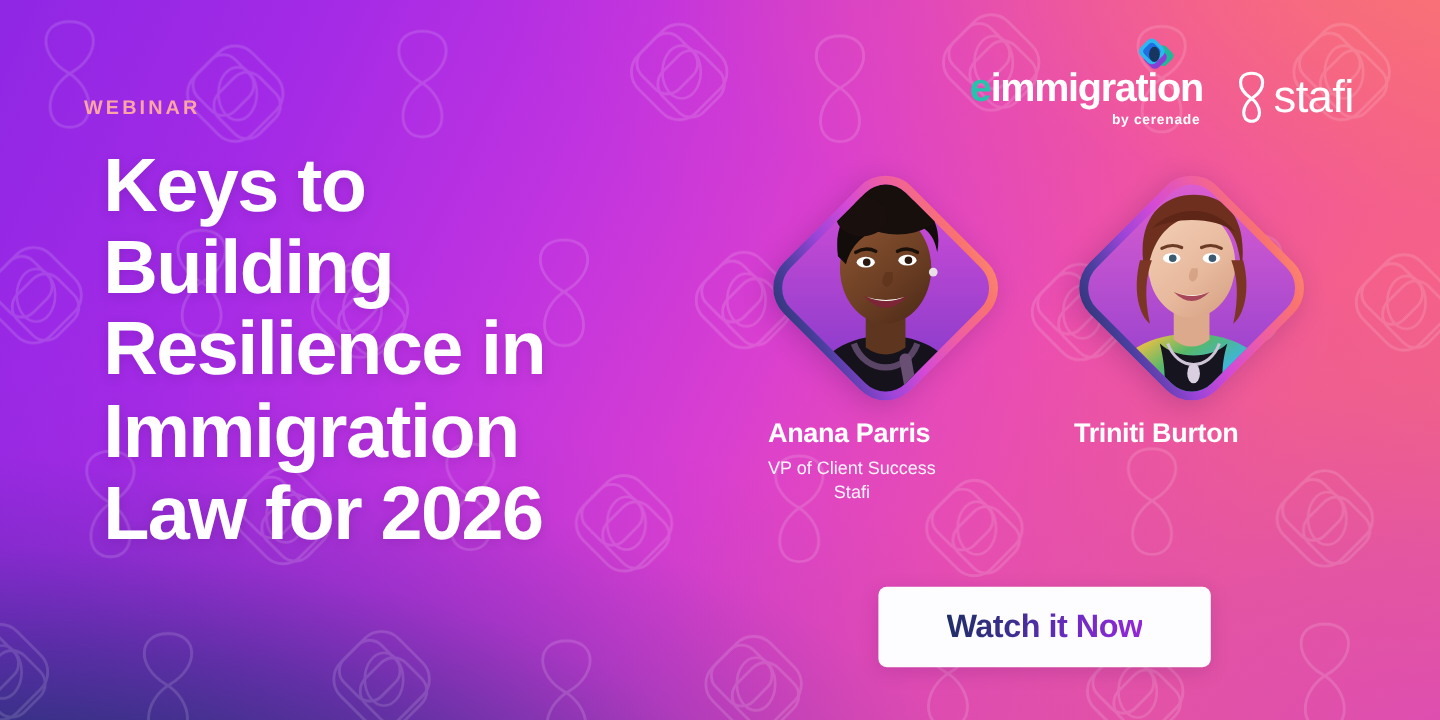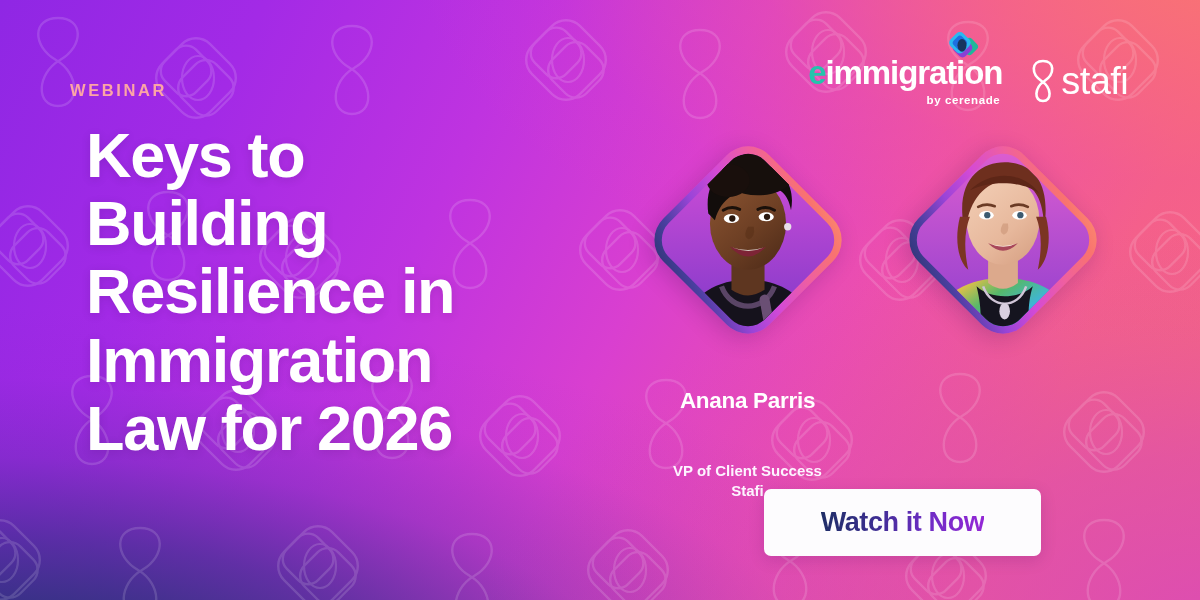--- a/index.html
+++ b/index.html
@@ -185,22 +185,21 @@
     left: 640px;
     top: 142px;
     width: 470px;
     display: flex;
     justify-content: space-between;
   }
   .speaker {
     width: 215px;
     display: flex;
     flex-direction: column;
-    align-items: center;
-    gap: 40px;
+    align-items: flex-start;
   }
   .photo-wrap {
     width: 196px;
     height: 196px;
     display: flex;
     align-items: center;
     justify-content: center;
   }
   .photo-frame {
     width: 150px;
@@ -242,41 +241,40 @@
     line-height: 1.15;
     text-align: center;
   }
   .sp-role {
     color: #fdf4ff;
     font-size: 15px;
     line-height: 1.36;
     margin-top: 7px;
     text-align: center;
     white-space: pre-line;
-    font-weight: bold;
+    font-weight: normal;
   }
 
   
   .cta {
     position: absolute;
     left: 732px;
     top: 489px;
     width: 277px;
     height: 67px;
     background: #fdfcfe;
     border: none;
     border-radius: 7px;
     display: flex;
     align-items: center;
     justify-content: center;
     cursor: pointer;
     box-shadow: 0 4px 16px rgba(60,15,90,0.16);
     padding: 0;
     font-family: inherit;
-    margin-left: 32px;
   }
   .cta-label {
     font-size: 27px;
     font-weight: bold;
     letter-spacing: -0.4px;
     background: linear-gradient(95deg, #1f2e66 0%, #3b2e8f 32%, #6d2cc4 64%, #9427d6 100%);
     -webkit-background-clip: text;
     background-clip: text;
     color: transparent;
     -webkit-text-fill-color: transparent;
@@ -501,20 +499,21 @@
 
                   <path d="M60 50 q-3 5.5 0.5 6.8 q3.5 -1 2.5 -6.8" fill="#cf9a7c" opacity="0.7"></path>
 
                   <path d="M51 62 q9 9 18 0 q-9 4 -18 0 Z" fill="#a8475a"></path>
                   <path d="M52.5 62.4 q8 3.2 15 0 q-7.5 2.6 -15 0 Z" fill="#ffffff"></path>
                 </svg>
               </div>
             </div>
           </div>
         </div>
+        <div class="sp-name">Triniti Burton</div>
       </div>
 
     </div>
 
     <button class="cta">
       <span class="cta-label">Watch it Now</span>
     </button>
 
   </div>
 </div>

